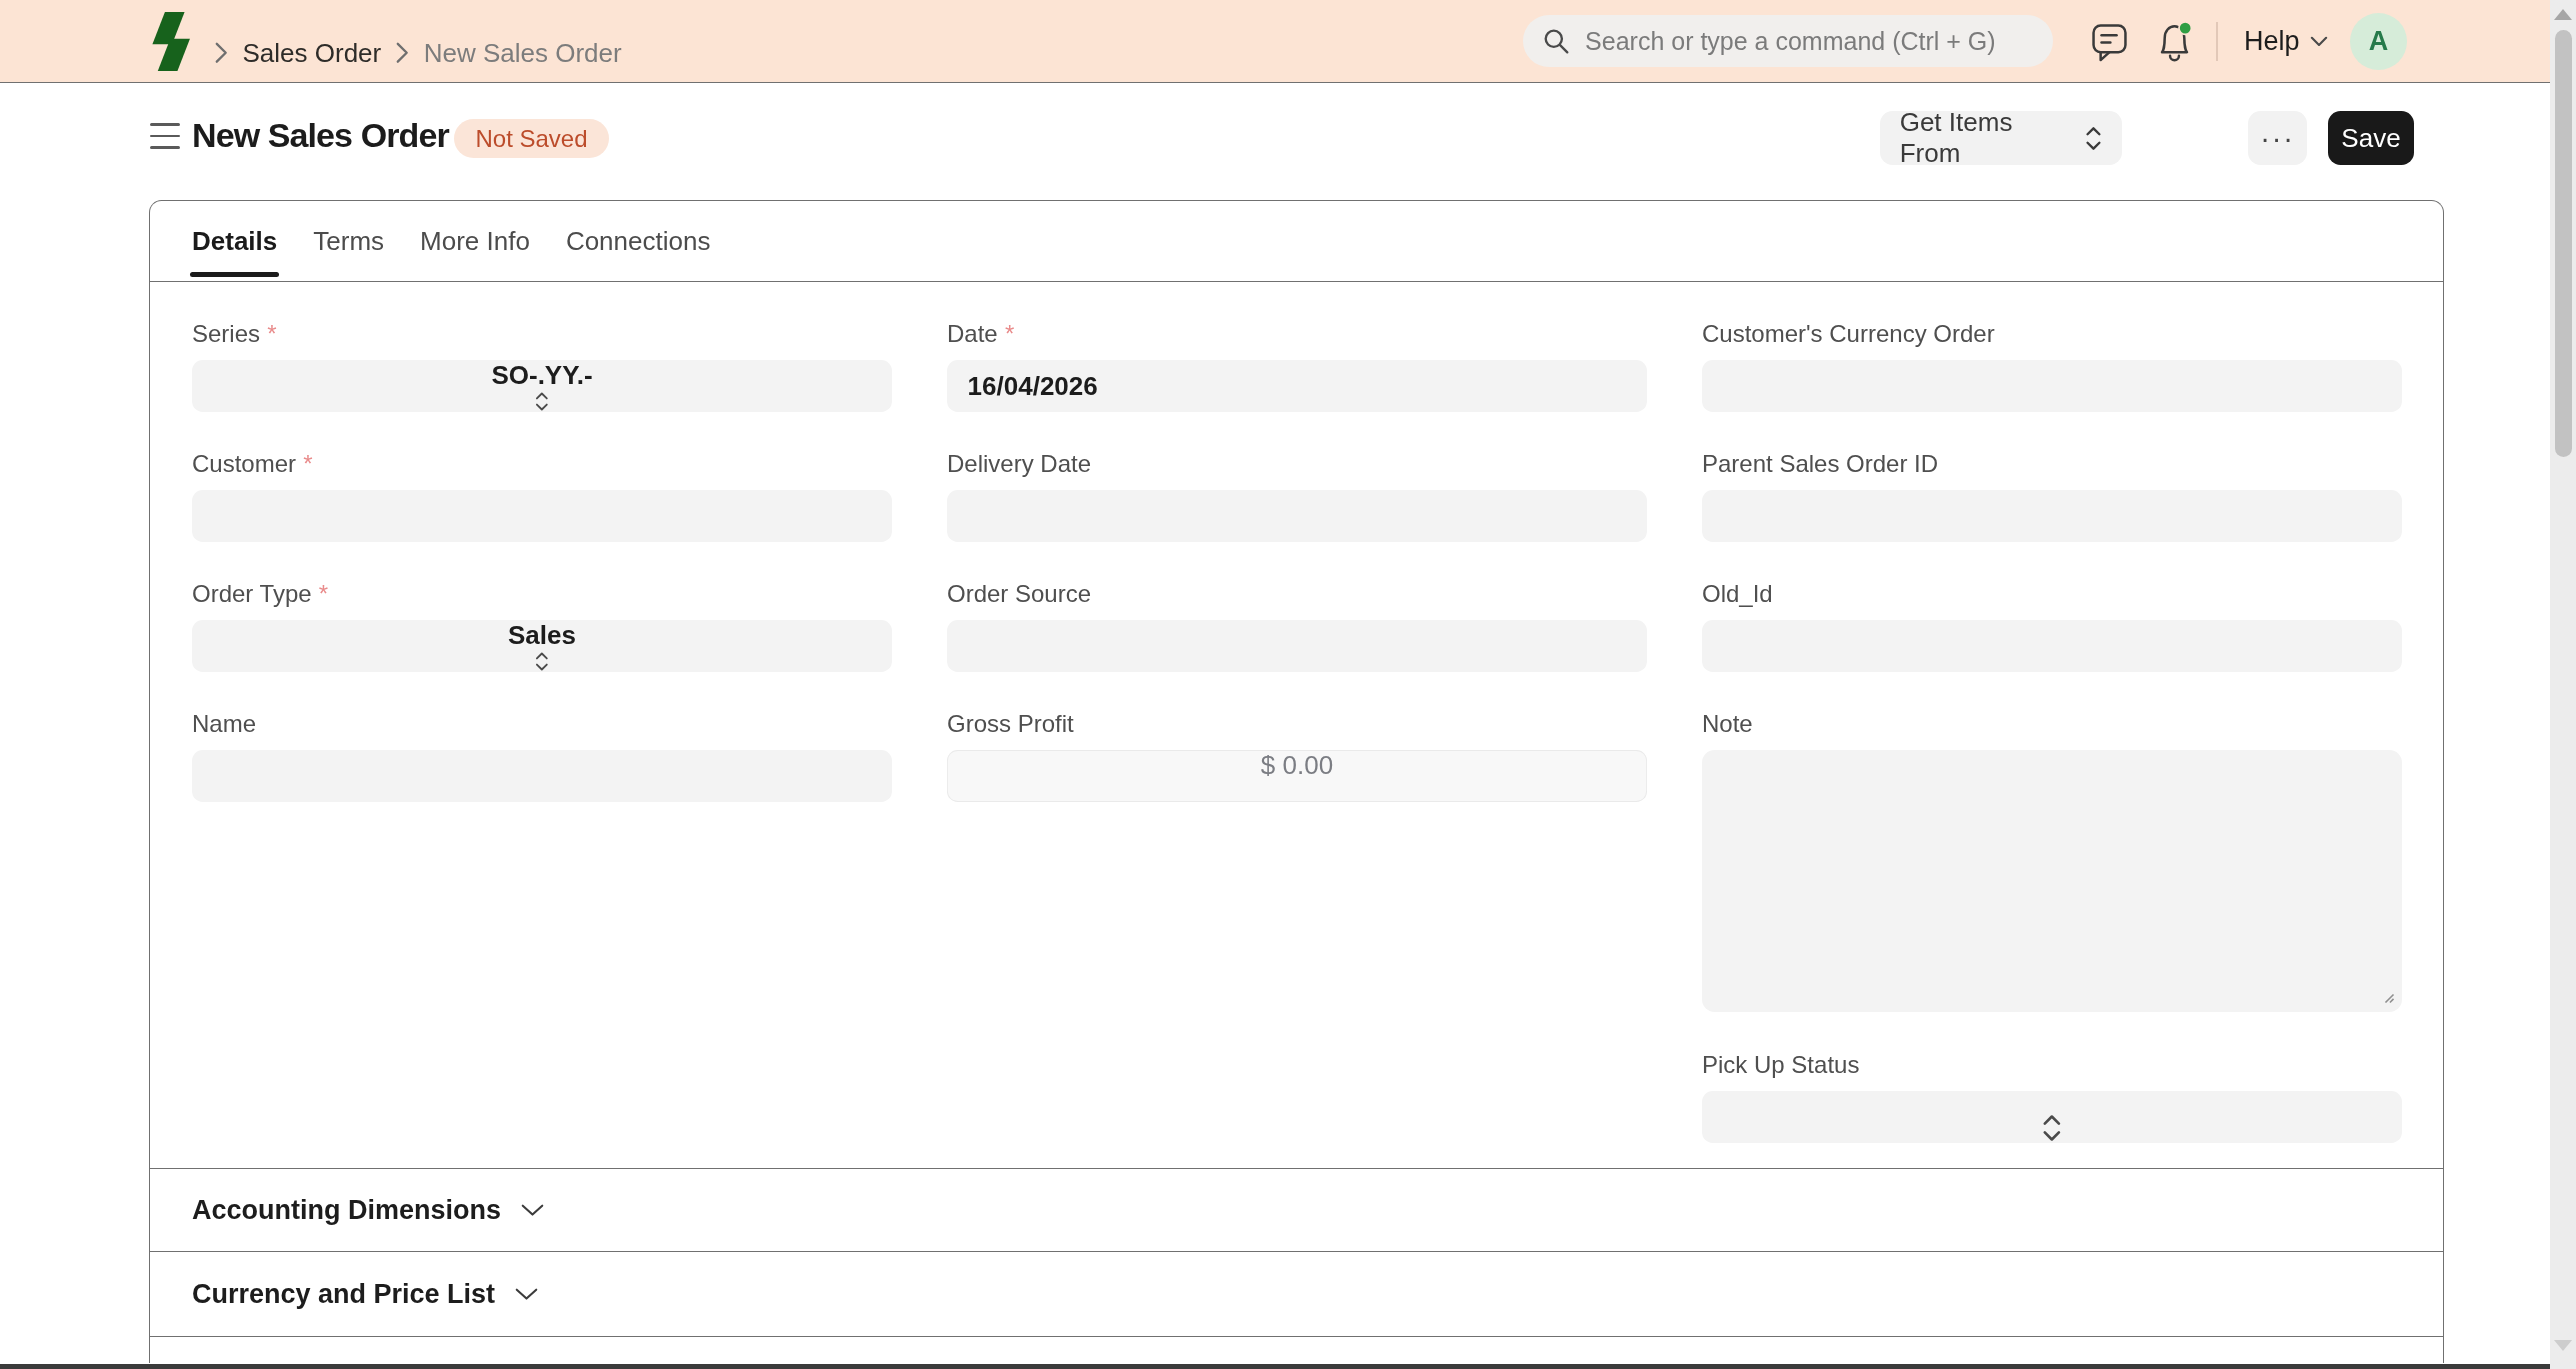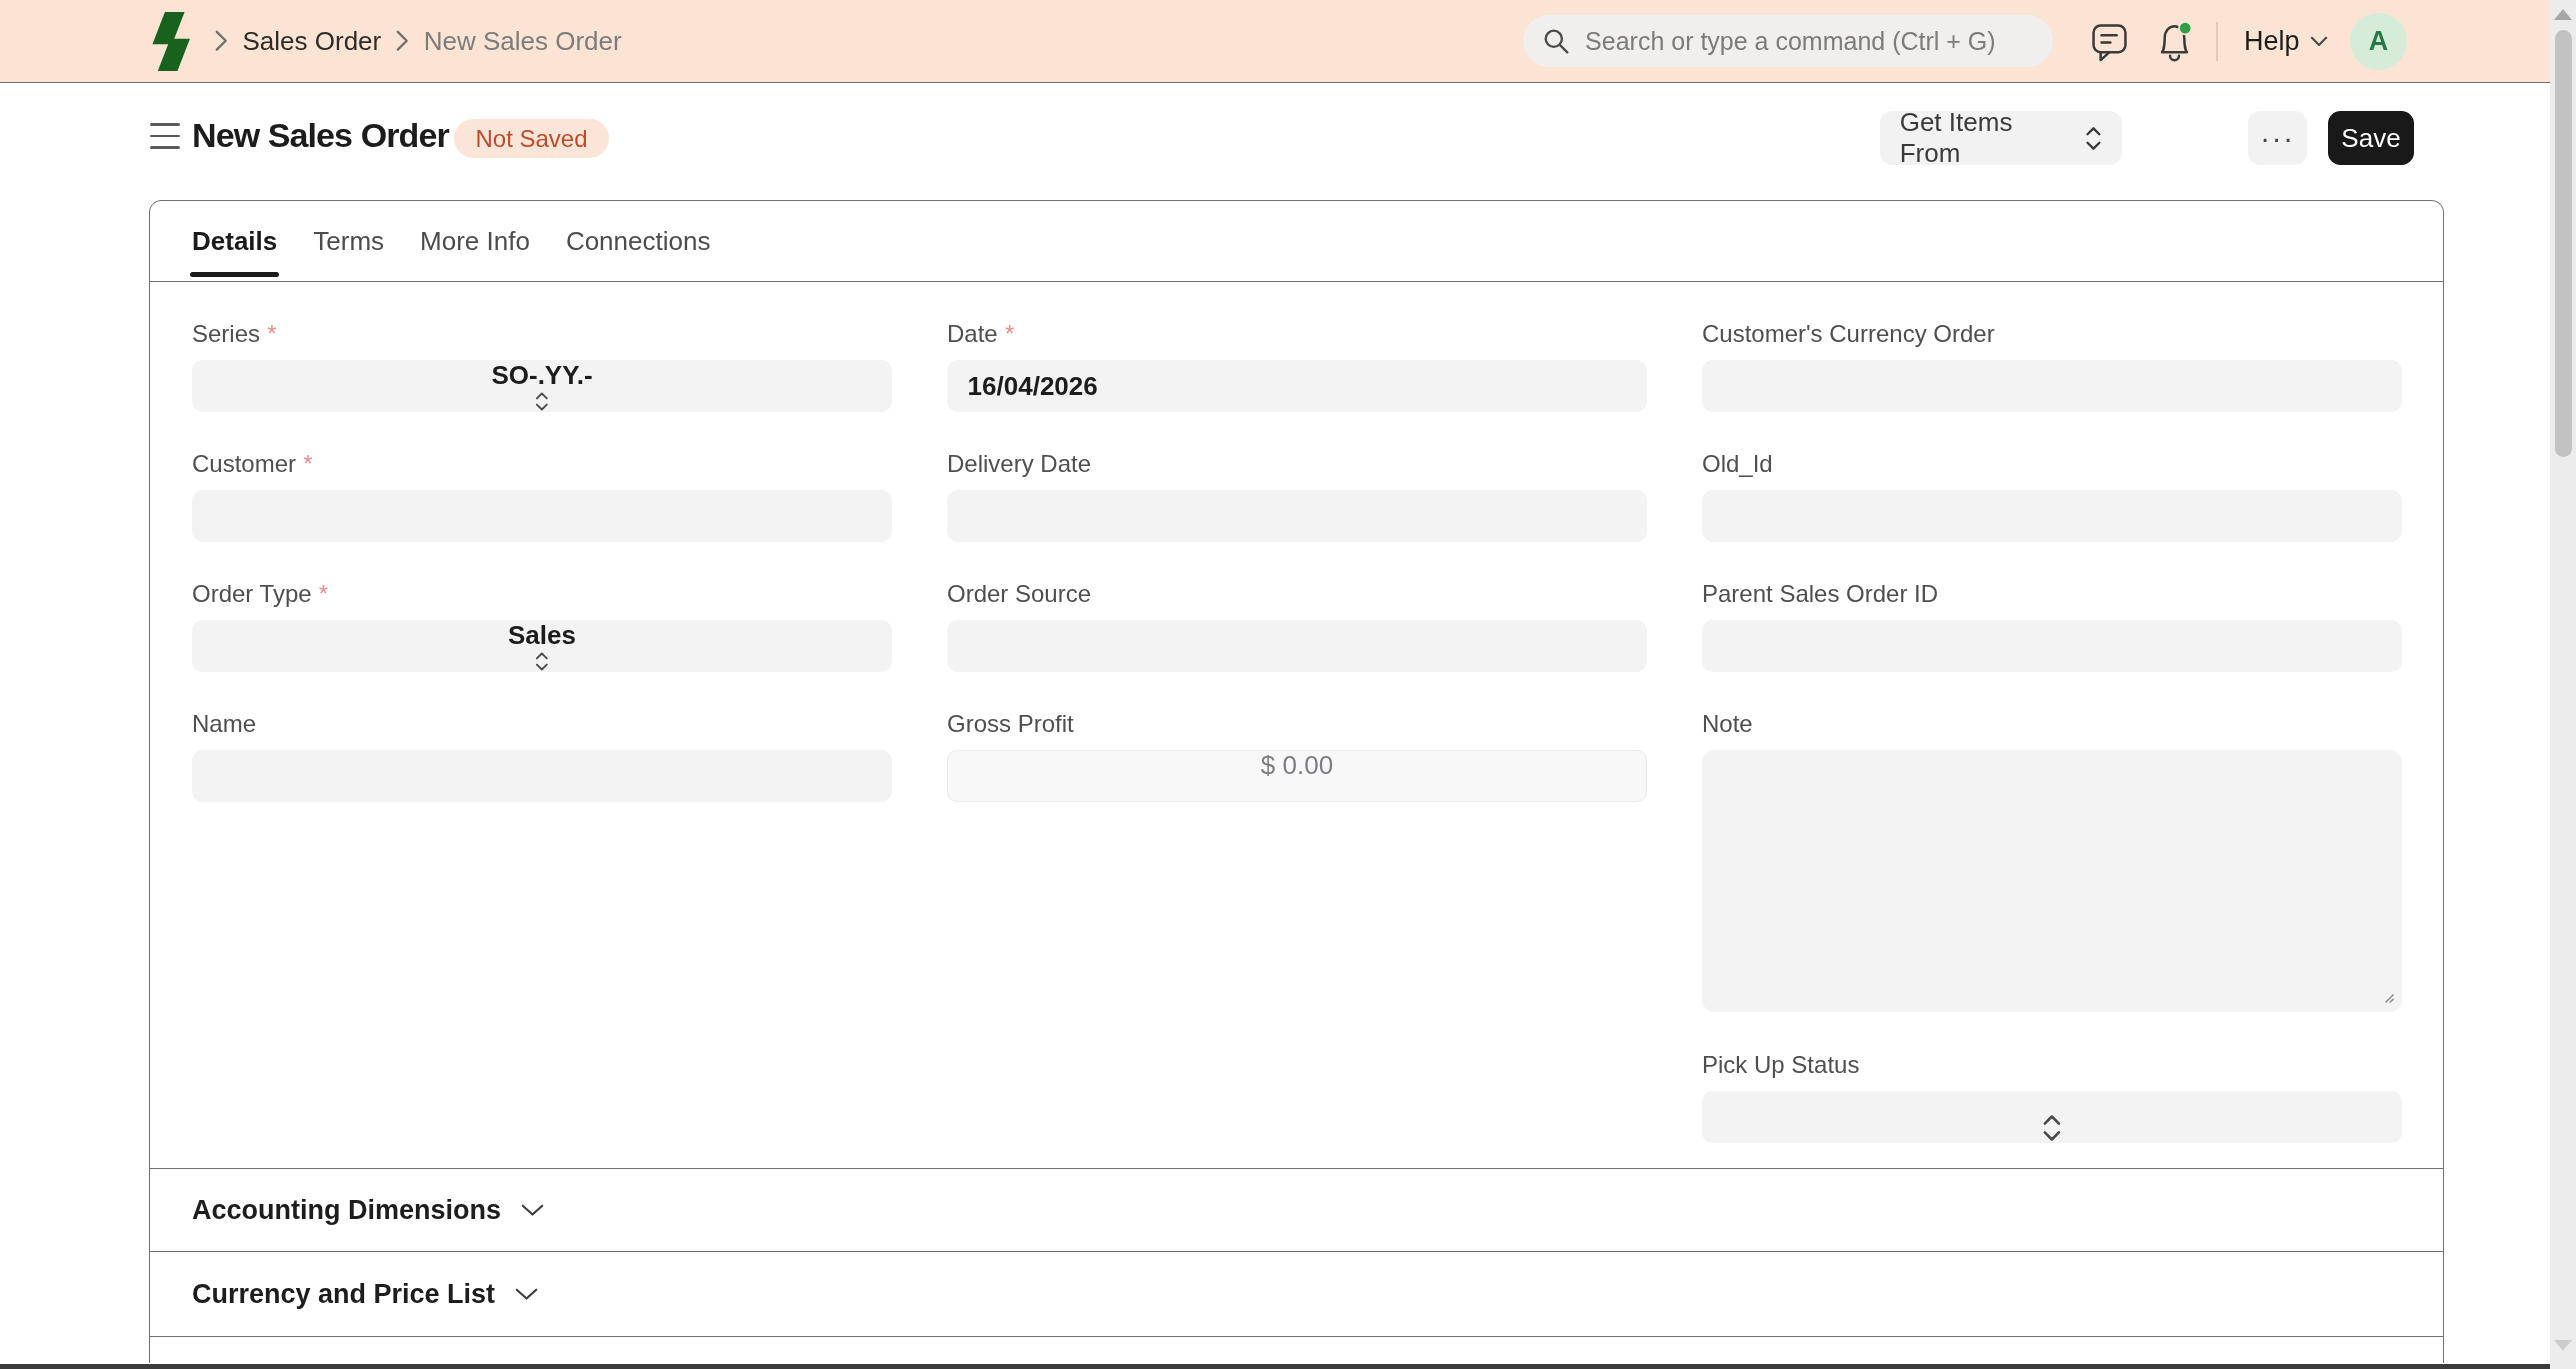--- a/index.html
+++ b/index.html
@@ -4,21 +4,21 @@
 <style>
   html,body{margin:0;padding:0;background:#fff;}
   #app{position:relative;width:2576px;height:1370px;overflow:hidden;
        font-family:"Liberation Sans",sans-serif;color:#1d1d1d;background:#fff;}
   svg{display:block;}
 
   
   .navbar{position:absolute;left:0;top:0;width:2576px;height:82px;
           background:#fce4d4;border-bottom:1.8px solid #707070;}
   .brand{position:absolute;left:147px;top:11.6px;width:43px;height:59px;cursor:pointer;}
-  .breadcrumb{position:absolute;left:215px;top:0;height:82px;display:flex;align-items:center;gap:15px;font-size:26px;}
+  .breadcrumb{position:absolute;left:215px;top:12px;height:82px;display:flex;align-items:center;gap:15px;font-size:26px;}
   .crumb-prev{color:#2e2c29;cursor:pointer;}
   .crumb-cur{color:#7c7c7c;}
   .search-pill{position:absolute;left:1523px;top:15px;width:530px;height:52px;background:#f1efed;
                border-radius:26px;display:flex;align-items:center;gap:13.4px;padding:0 12.5px 0 19.7px;box-sizing:border-box;}
   .search-pill input{flex:1;border:none;background:transparent;outline:none;font-size:25px;
                      font-family:"Liberation Sans",sans-serif;color:#3a3a3a;}
   .search-pill input::placeholder{color:#7b7b7b;opacity:1;}
   .nav-iconbtn{position:absolute;top:19.7px;width:43px;height:43px;display:flex;align-items:center;justify-content:center;cursor:pointer;}
   .nav-divider{position:absolute;left:2216px;top:21.5px;width:1.8px;height:39px;background:#e2c8b8;}
   .help{position:absolute;left:2244px;top:0;height:82px;display:flex;align-items:center;gap:10.7px;cursor:pointer;}
@@ -218,25 +218,25 @@
           </div>
         </div>
       </div>
 
       <div class="col">
         <div class="field">
           <div class="flabel"><span>Customer's Currency Order</span></div>
           <input class="control" value="" style="">
         </div>
         <div class="field">
+          <div class="flabel"><span>Parent Sales Order ID</span></div>
+          <input class="control" value="" style="">
+        </div>
+        <div class="field">
           <div class="flabel"><span>Old_Id</span></div>
-          <input class="control" value="" style="">
-        </div>
-        <div class="field">
-          <div class="flabel"><span>Parent Sales Order ID</span></div>
           <input class="control" value="" style="">
         </div>
         <div class="field" style="margin-bottom:38px;">
           <div class="flabel"><span>Note</span></div>
           <div class="ta-wrap">
             <textarea class="control" style=""></textarea>
             <svg class="resize-handle" width="14.3" height="14.3" viewBox="0 0 16 16">
               <line x1="14" y1="5" x2="5" y2="14" stroke="#8f8f8f" stroke-width="1.8"></line>
               <line x1="14" y1="10" x2="10" y2="14" stroke="#8f8f8f" stroke-width="1.8"></line>
             </svg>

